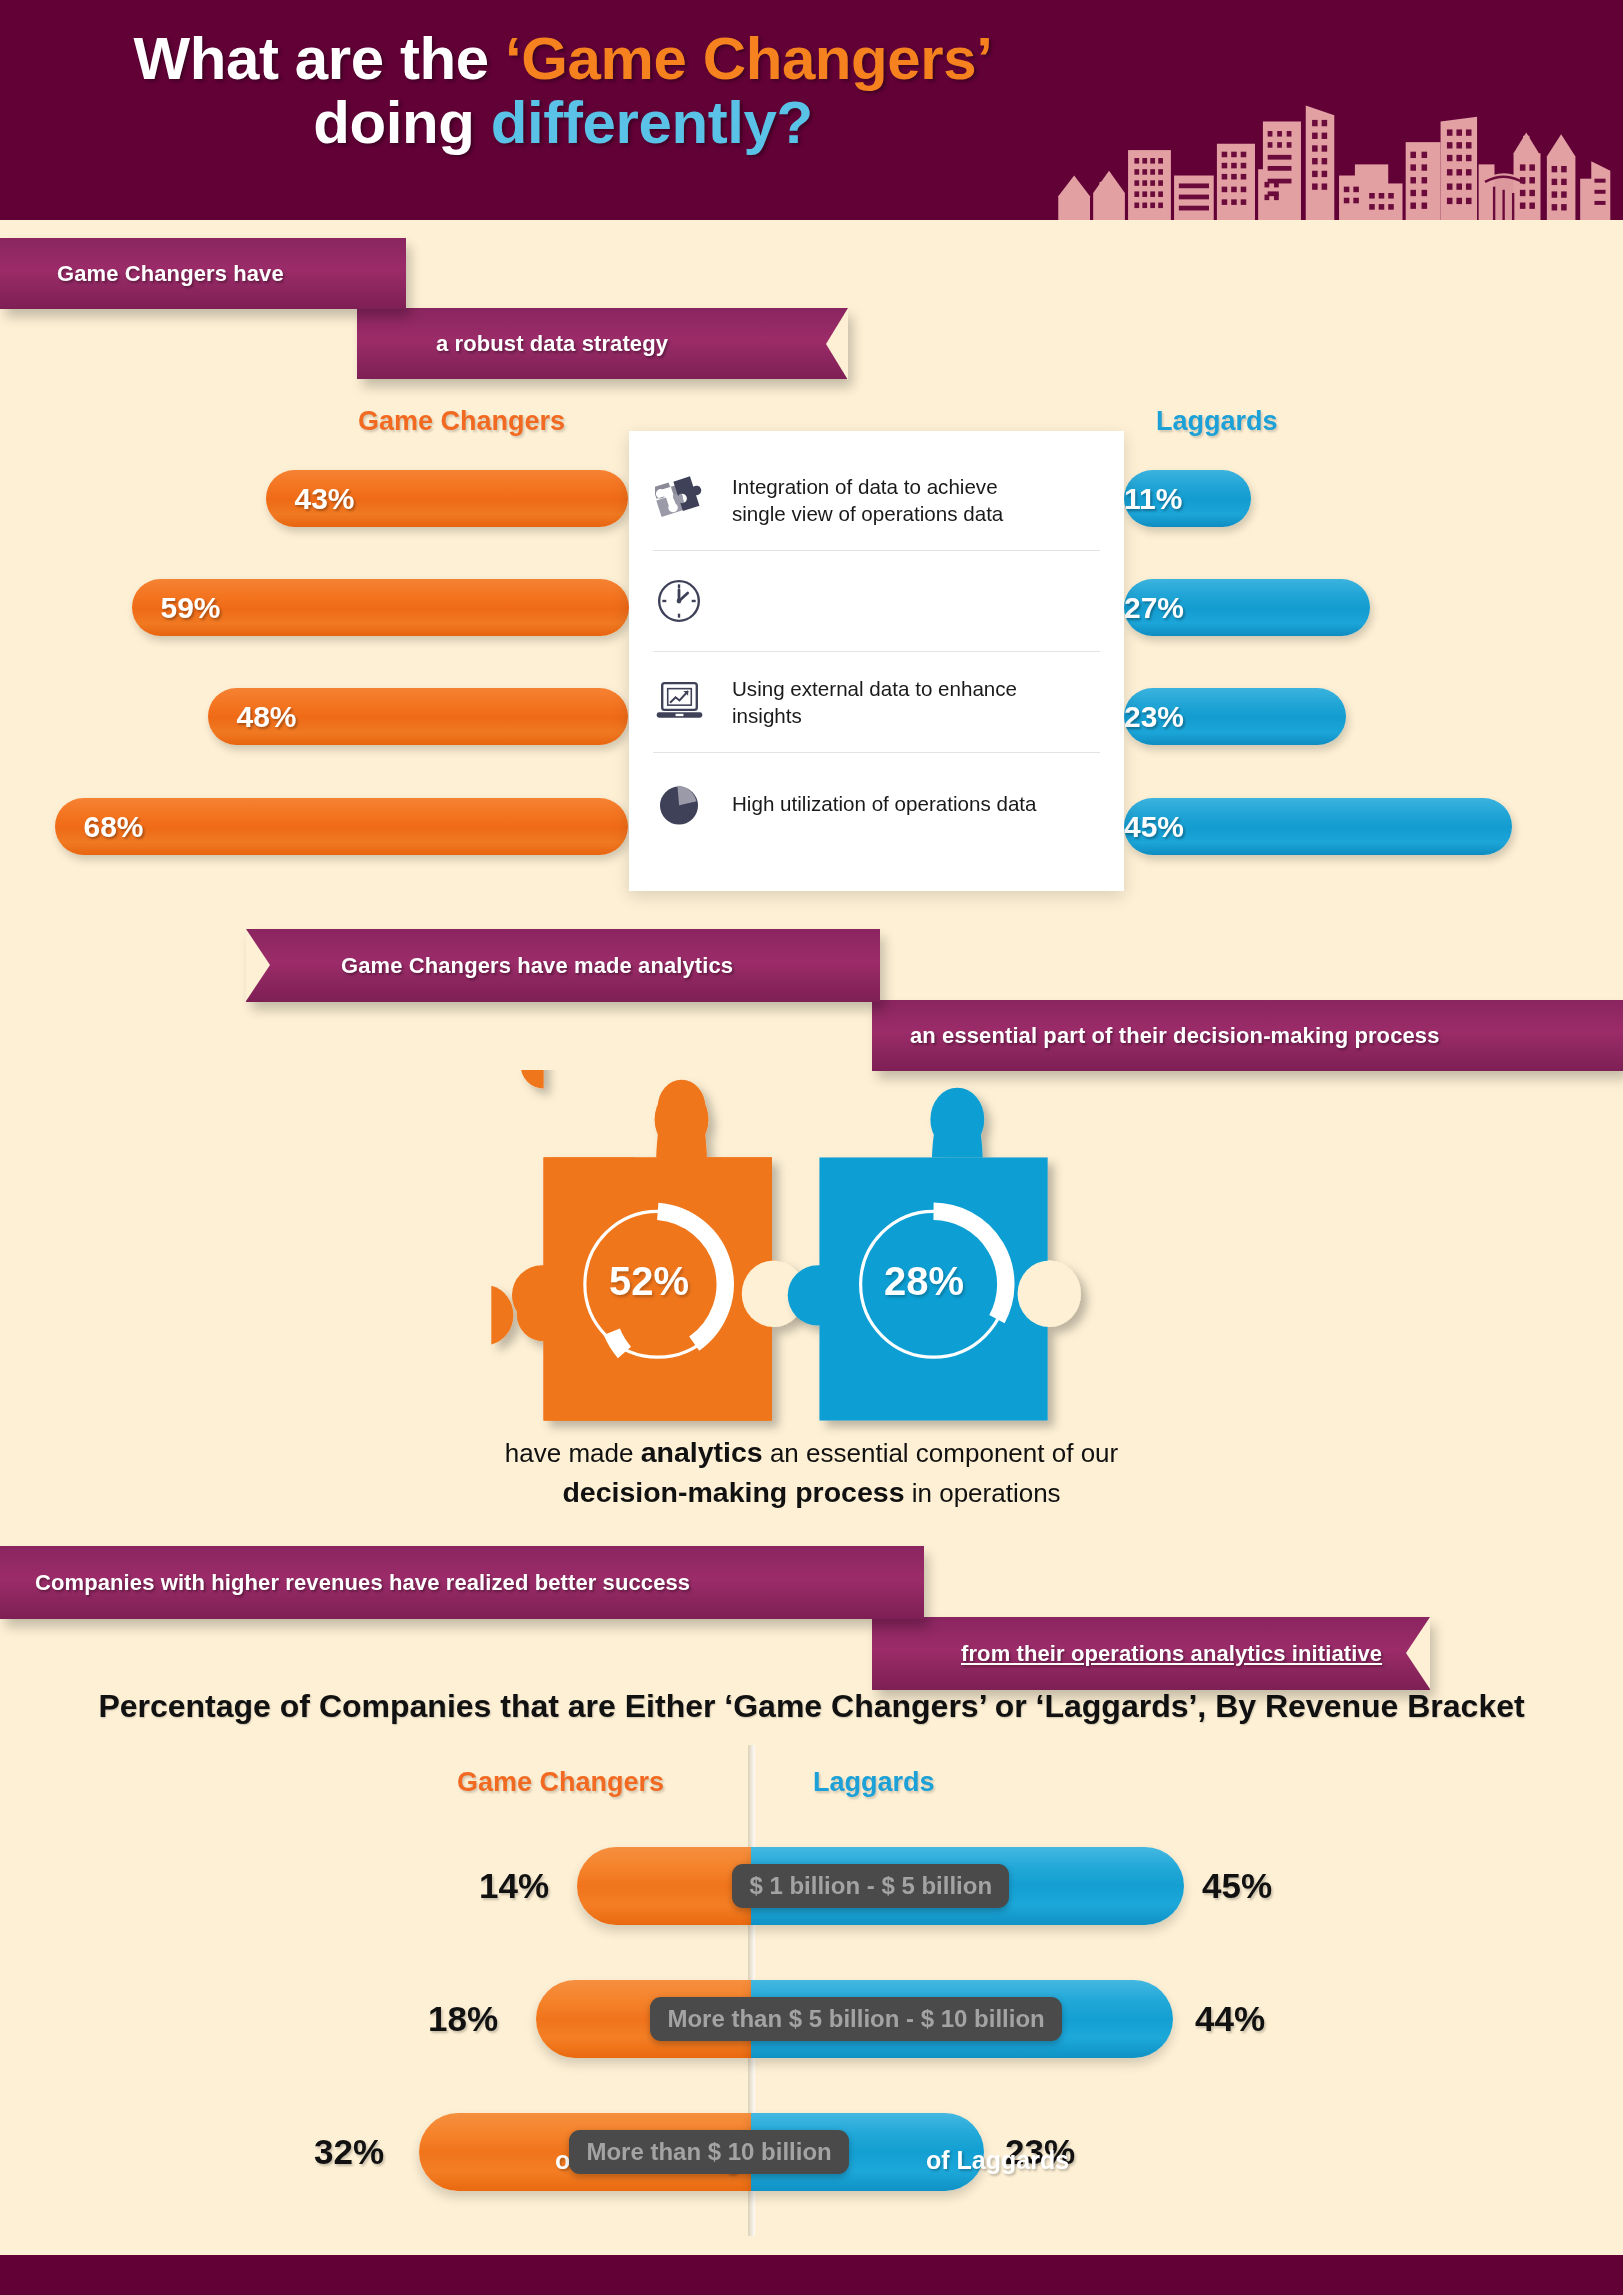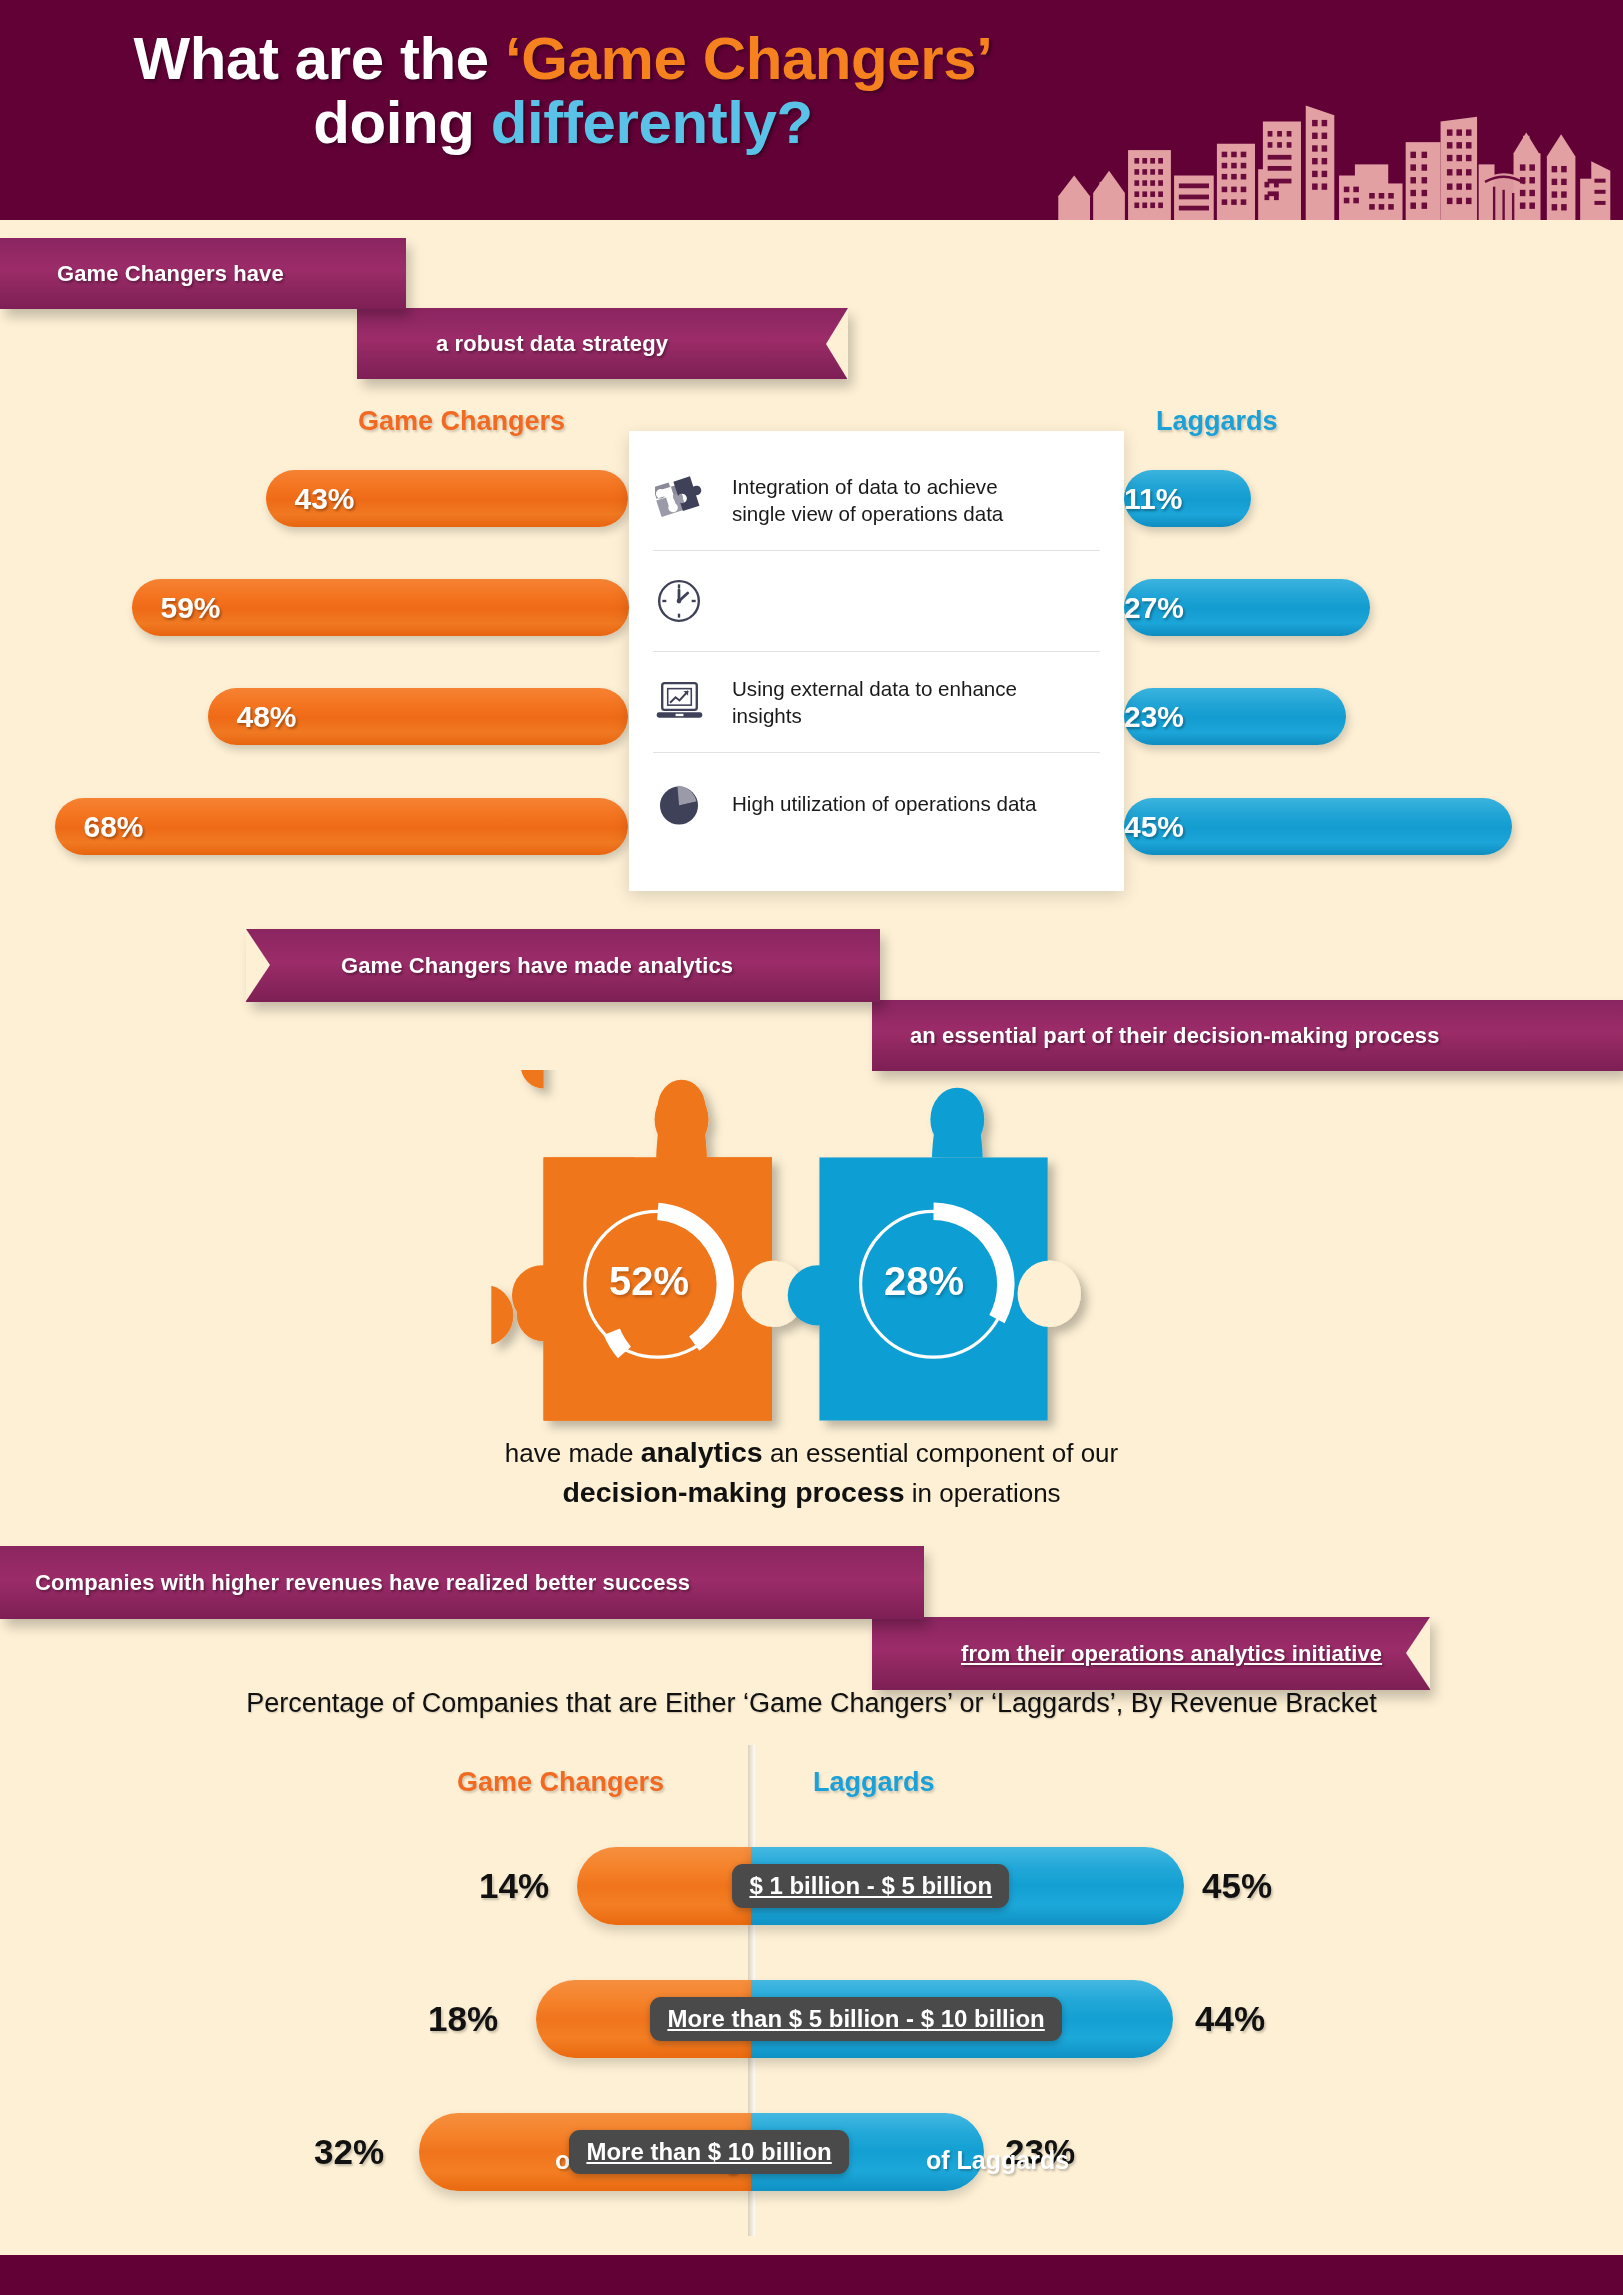--- a/index.html
+++ b/index.html
@@ -162,22 +162,22 @@
     line-height: 1.42;
   }
   #sec2-caption b { font-weight: bold; font-size: 28.5px; }
 
   
   #sec3 { position: absolute; left:0; top: 1688px; width: 1623px; height: 555px; }
   #sec3-title {
     position: absolute;
     left: 0; top: 0; width: 1623px;
     text-align: center;
-    font-size: 27px;
-    font-weight: normal;
+    font-size: 32px;
+    font-weight: bold;
     color: #111;
     text-shadow: 0.8px 0.8px 1.6px rgba(0,0,0,0.2);
   }
   #divider {
     position: absolute;
     left: 748px; top: 57px;
     width: 7.1px; height: 491px;
     background: linear-gradient(90deg, rgba(0,0,0,0.13), rgba(255,255,255,0.85));
   }
   .b3 {
@@ -197,28 +197,27 @@
     box-shadow: 0 6.3px 11px rgba(0,0,0,0.16);
   }
   .b3-num {
     position: absolute;
     font-size: 35px; font-weight: bold; color: #111;
     text-shadow: 1.6px 1.6px 2.4px rgba(0,0,0,0.22);
   }
   .b3-pill {
     position: absolute;
     background: #4A4A4A;
-    color: #ffffff;
+    color: #a3a3a3;
     font-size: 24px; font-weight: bold;
     border-radius: 11px;
     padding: 8px 17.4px;
     white-space: nowrap;
     z-index: 6;
     box-shadow: 0 2.4px 6.3px rgba(0,0,0,0.25);
-    text-decoration: underline;
   }
 
   #footer {
     position: absolute;
     left: 0; bottom: 0;
     width: 1623px; height: 40px;
     background: #610136;
   }
 </style>
 </head>

